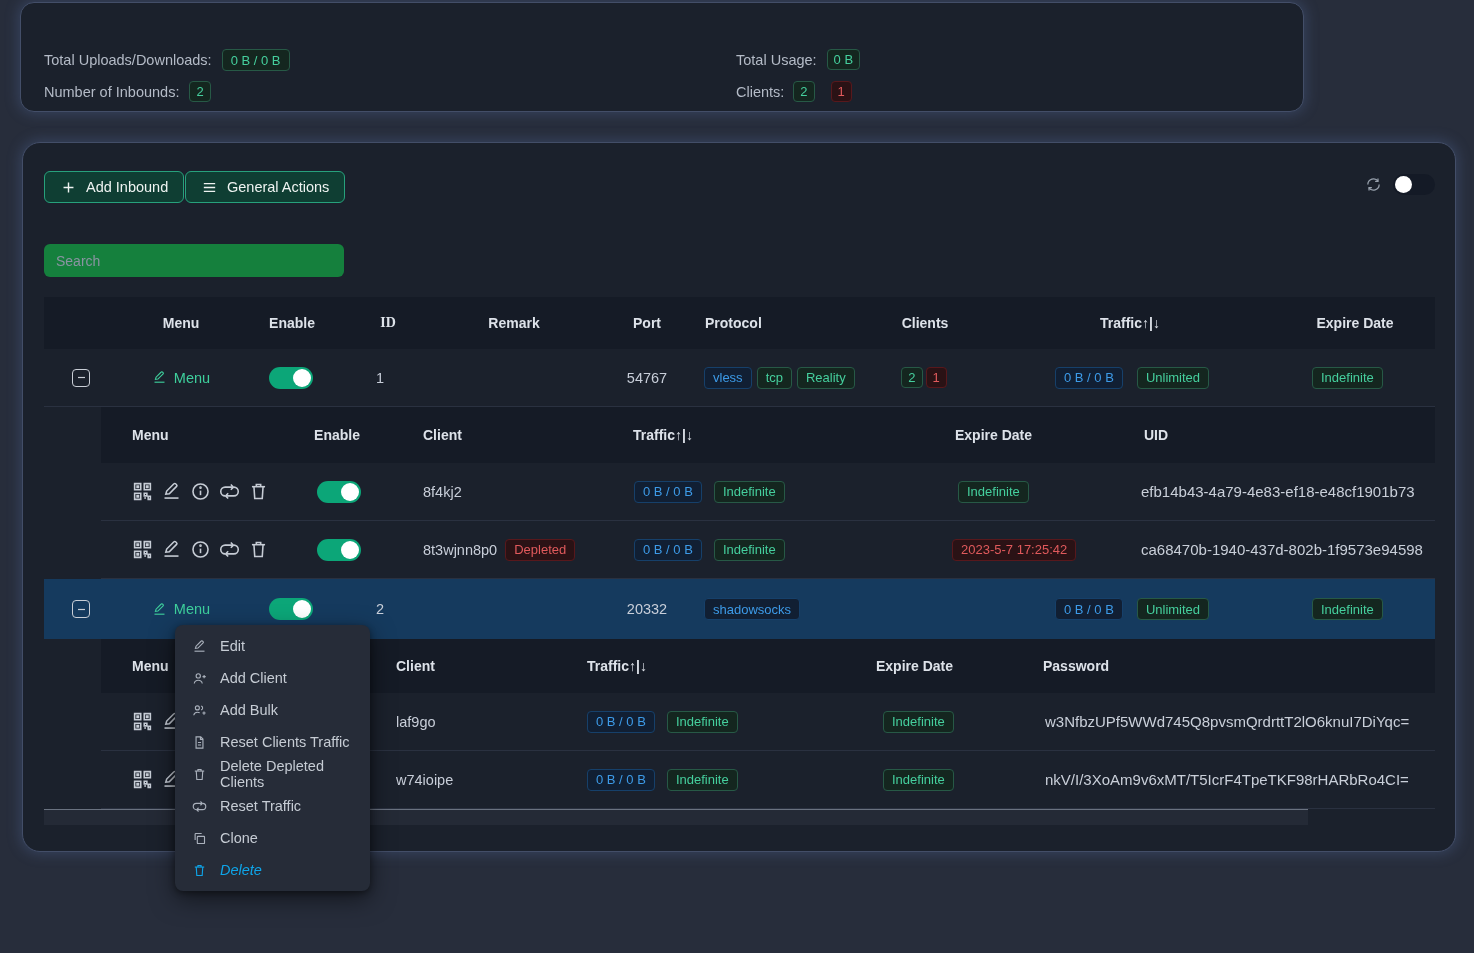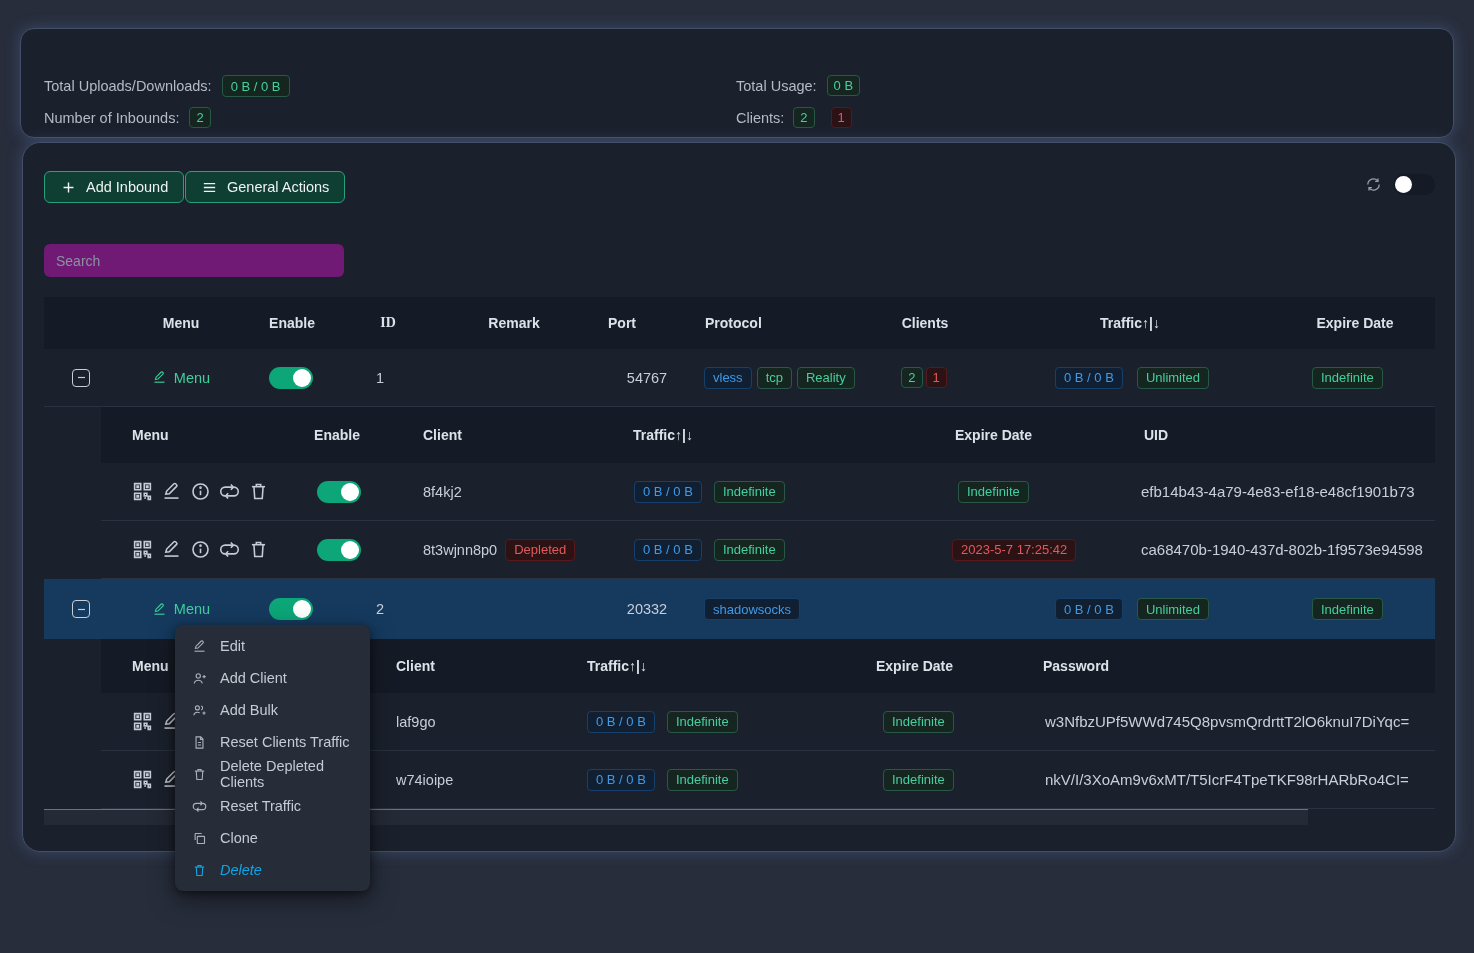--- a/index.html
+++ b/index.html
@@ -1,40 +1,40 @@
 <!DOCTYPE html>
 <html><head>
 <meta charset="utf-8">
 <style>
   * { margin:0; padding:0; box-sizing:border-box; }
   body { background:#272d3b; font-family:"Liberation Sans", sans-serif; }
   .screen { position:relative; width:1474px; height:953px; background:#272d3b; overflow:hidden; }
   .glow { background:#1b212c; border:1px solid #434e68; box-shadow:0 0 14px 2px rgba(96,126,186,.28); }
 
-  .stats-panel { position:absolute; left:20px; top:28px; width:1434px; height:110px; border-radius:14px; }
+  .stats-panel { position:absolute; left:20px; top:2px; width:1284px; height:110px; border-radius:14px; }
   .stat { position:absolute; display:flex; align-items:center; gap:10px; color:#b4bbc7; font-size:14.5px; white-space:nowrap; }
 
   .card { position:absolute; left:22px; top:142px; width:1434px; height:710px; border-radius:18px; }
 
   .tag { display:inline-flex; align-items:center; height:22px; padding:0 8px; border-radius:4px; font-size:13px; white-space:nowrap; line-height:1; }
   .tag.green { color:#45cf9d; border:1px solid #27594​6; border:1px solid #275946; background:#14261f; }
   .tag.blue  { color:#3d9be8; border:1px solid #16406a; background:#111f33; }
   .tag.red   { color:#e05a5c; border:1px solid #58181c; background:#2a1215; }
   .tag.mini  { padding:0 6px; height:21px; }
 
   .btn-green { position:absolute; display:flex; align-items:center; gap:9px; height:32px; padding:0 15px;
     background:#0f3e33; border:1px solid #27a17c; border-radius:6px; color:#eef3f1; font-size:14.5px; cursor:pointer; white-space:nowrap; }
 
   .switch { position:relative; width:44px; height:22px; border-radius:11px; background:#0ca678; flex:none; }
   .switch .knob { position:absolute; top:2px; right:2px; width:18px; height:18px; border-radius:50%; background:#fff; }
   .switch.off { background:#141a26; }
   .switch.off .knob { right:auto; left:2px; }
   .switch.sm { width:42px; height:21px; } .switch.sm .knob { width:17px; height:17px; }
 
-  .search { position:absolute; left:21px; top:101px; width:300px; height:33px; background:#701a75; border:none; border-radius:6px;
+  .search { position:absolute; left:21px; top:101px; width:300px; height:33px; background:#15803d; border:none; border-radius:6px;
     color:#cfd5dd; font-size:14px; padding:0 12px; outline:none; font-family:"Liberation Sans", sans-serif; }
   .search::placeholder { color:#8a93a2; }
 
   .table { position:absolute; left:21px; top:154px; width:1391px; height:532px; }
   .trow { position:absolute; left:0; width:1391px; }
   .thead { background:#151b26; }
   .sub { left:57px; width:1334px; }
   .c { position:absolute; top:0; height:100%; display:flex; align-items:center; white-space:nowrap; }
   .hd { font-weight:bold; color:#dde2e9; font-size:14px; }
   .tx { color:#c8ced9; font-size:14.5px; }
@@ -184,21 +184,21 @@
 
     <input class="search" placeholder="Search" style="">
 
     <div class="table">
 
       <div class="trow thead" style="top:0; height:52px;">
         <div class="c hd" style="left:77px; width:120px; justify-content:center;">Menu</div>
         <div class="c hd" style="left:198px; width:100px; justify-content:center;">Enable</div>
         <div class="c hd" style="left:294px; width:100px; justify-content:center;font-family:Liberation Serif, serif;">ID</div>
         <div class="c hd" style="left:420px; width:100px; justify-content:center;">Remark</div>
-        <div class="c hd" style="left:528px; width:100px; justify-content:center;text-align:right;">Port</div>
+        <div class="c hd" style="left:553px; width:100px; justify-content:center;text-align:right;">Port</div>
         <div class="c hd" style="left:661px;">Protocol</div>
         <div class="c hd" style="left:831px; width:100px; justify-content:center;">Clients</div>
         <div class="c hd" style="left:1036px; width:100px; justify-content:center;">Traffic↑|↓</div>
         <div class="c hd" style="left:1251px; width:120px; justify-content:center;">Expire Date</div>
       </div>
 
       <div class="trow bline" style="top:52px; height:58px;">
         <div class="c" style="left:28px;">
           <button class="expander">
               <svg style="width:13px;height:13px;">

